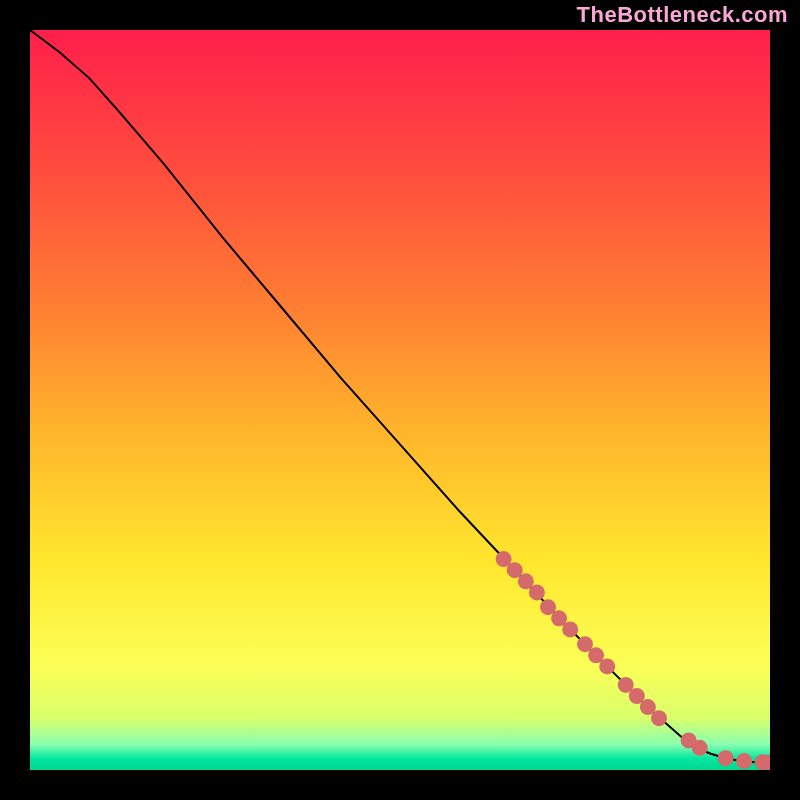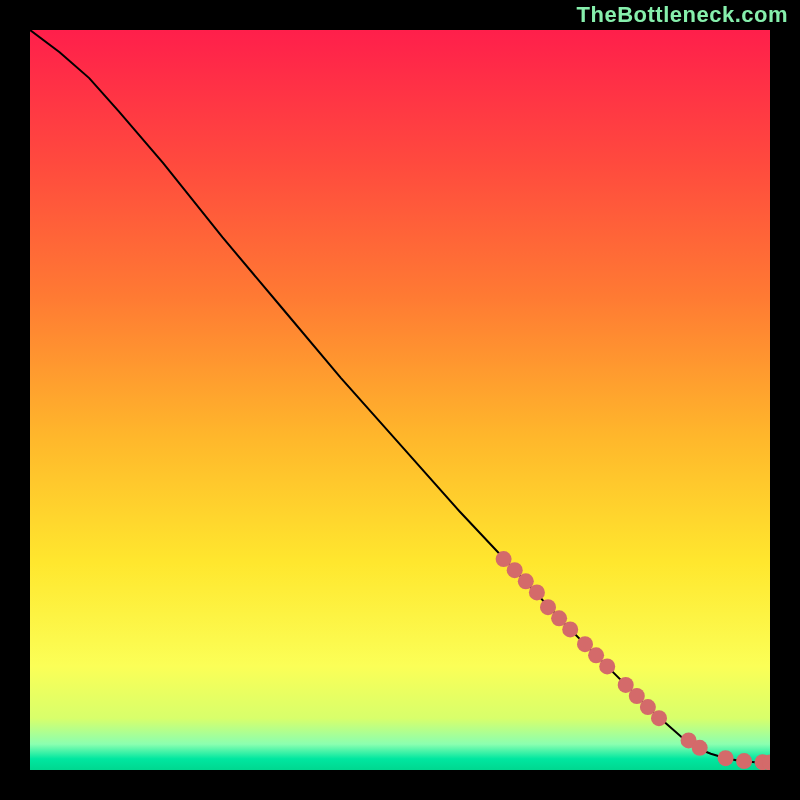--- a/index.html
+++ b/index.html
@@ -14,21 +14,21 @@
   .frame {
     position: relative;
     width: 800px;
     height: 800px;
     background: #000;
   }
   .watermark {
     position: absolute;
     top: 2px;
     right: 12px;
-    color: #86efac;
+    color: #f9a8d4;
     font-size: 22px;
     font-weight: 600;
     letter-spacing: 0.5px;
     user-select: none;
     text-align: right;
   }
   .plot {
     position: absolute;
     left: 30px;
     top: 30px;

